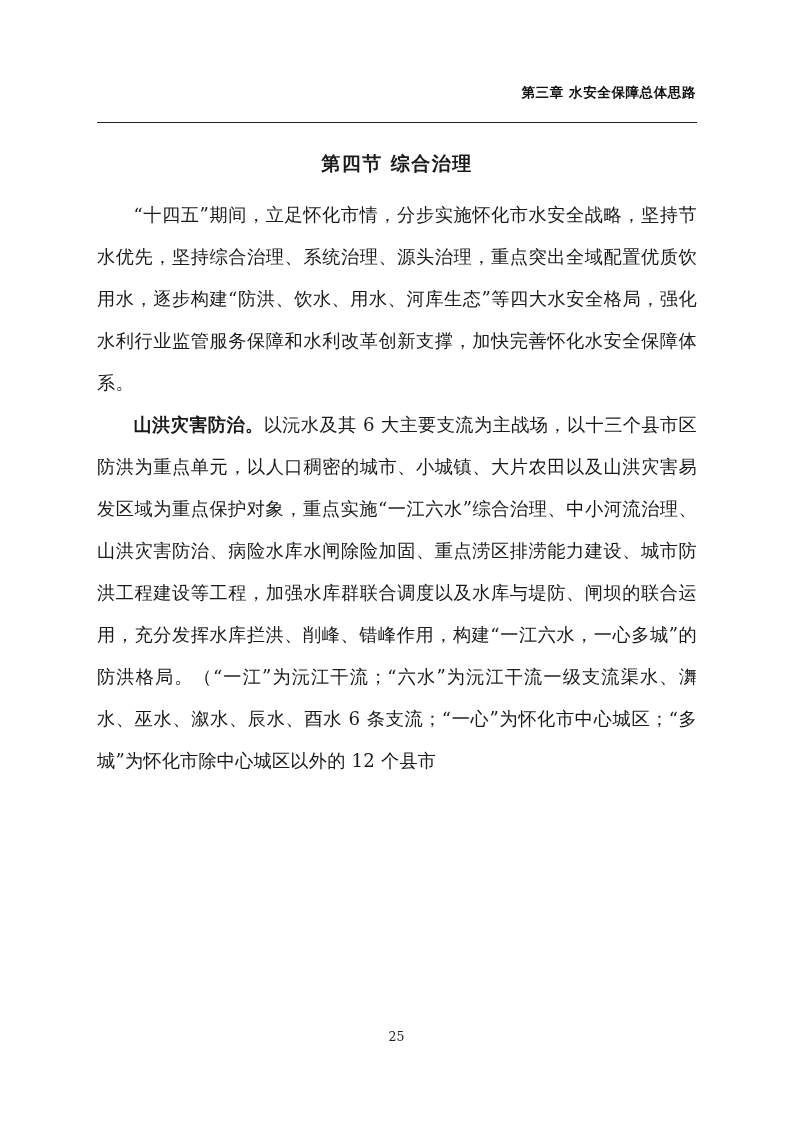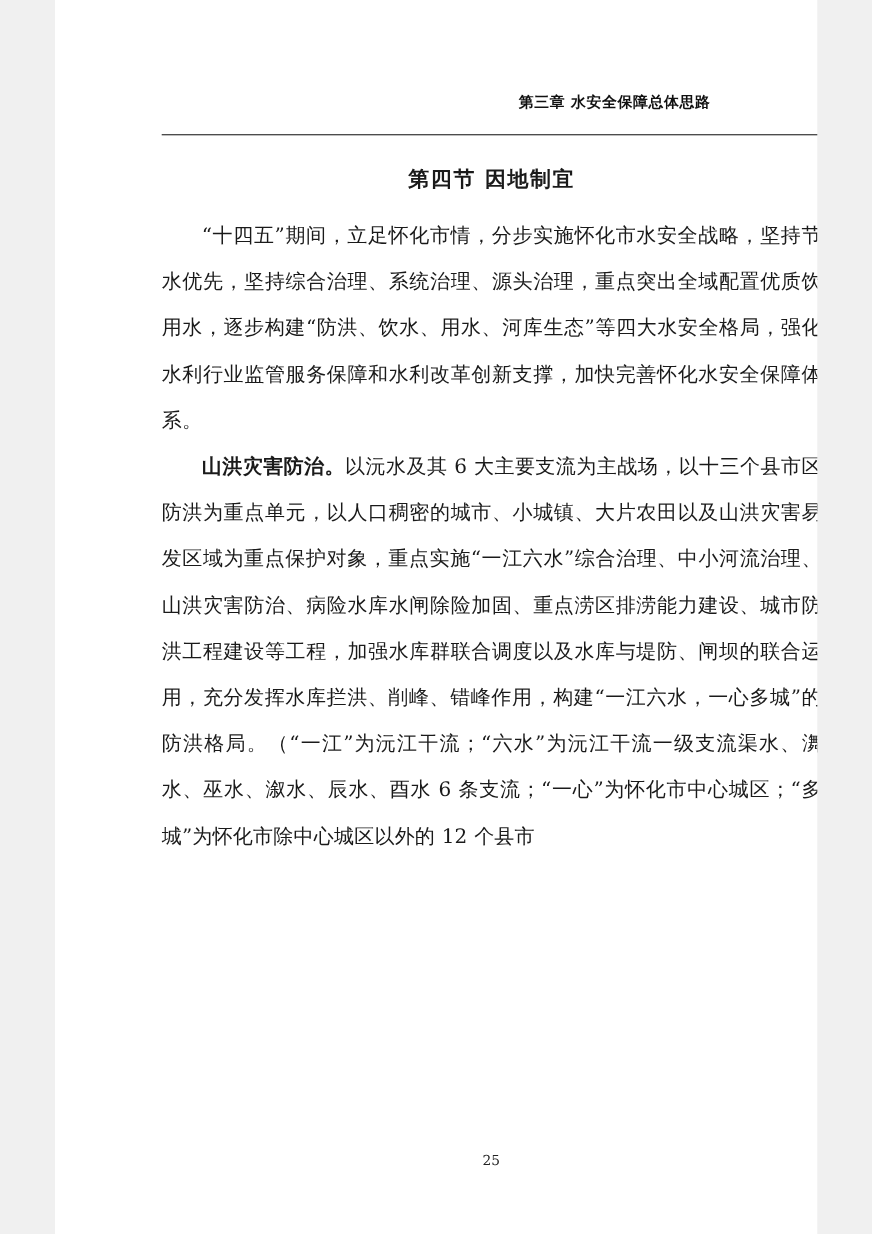--- a/index.html
+++ b/index.html
@@ -2,21 +2,21 @@
 <html lang="zh"><head>
 <meta charset="utf-8">
 <style>
   html, body {
     margin: 0;
     padding: 0;
     background: #f0f0f0;
   }
   .page {
     position: relative;
-    width: 693px;
+    width: 793px;
     height: 1122px;
     background: #ffffff;
     margin: 0 auto;
     overflow: hidden;
     font-family: "DejaVu Serif", "Liberation Serif", serif;
     color: #1a1a1a;
   }
   .header {
     position: absolute;
     top: 84px;
@@ -56,39 +56,39 @@
     text-justify: inter-ideograph;
     margin: 0 0 0 0;
     text-indent: 2em;
     letter-spacing: 0.2px;
   }
   p.body .lead {
     font-weight: bold;
   }
   .pagenum {
     position: absolute;
-    bottom: 60px;
+    bottom: 78px;
     left: 0;
     width: 793px;
     text-align: center;
     font-size: 12.5px;
     font-family: "DejaVu Serif", "Liberation Serif", serif;
     color: #222;
   }
 </style>
 </head>
 <body>
 
 <div class="page">
 
   <div class="header">第三章 水安全保障总体思路</div>
   <div class="header-rule"></div>
 
   <div class="content">
-    <h1 class="section-title">第四节 因地制宜</h1>
+    <h1 class="section-title">第四节 综合治理</h1>
 
 
     <p class="body">
       <span>“十四五”期间，立足怀化市情，分步实施怀化市水安全战略，坚持节水优先，坚持综合治理、系统治理、源头治理，重点突出全域配置优质饮用水，逐步构建“防洪、饮水、用水、河库生态”等四大水安全格局，强化水利行业监管服务保障和水利改革创新支撑，加快完善怀化水安全保障体系。</span>
     </p>
 
     <p class="body">
       <span class="lead">山洪灾害防治。</span><span>以沅水及其 6 大主要支流为主战场，以十三个县市区防洪为重点单元，以人口稠密的城市、小城镇、大片农田以及山洪灾害易发区域为重点保护对象，重点实施“一江六水”综合治理、中小河流治理、山洪灾害防治、病险水库水闸除险加固、重点涝区排涝能力建设、城市防洪工程建设等工程，加强水库群联合调度以及水库与堤防、闸坝的联合运用，充分发挥水库拦洪、削峰、错峰作用，构建“一江六水，一心多城”的防洪格局。（“一江”为沅江干流；“六水”为沅江干流一级支流渠水、㵲水、巫水、溆水、辰水、酉水 6 条支流；“一心”为怀化市中心城区；“多城”为怀化市除中心城区以外的 12 个县市</span>
     </p>
   </div>

